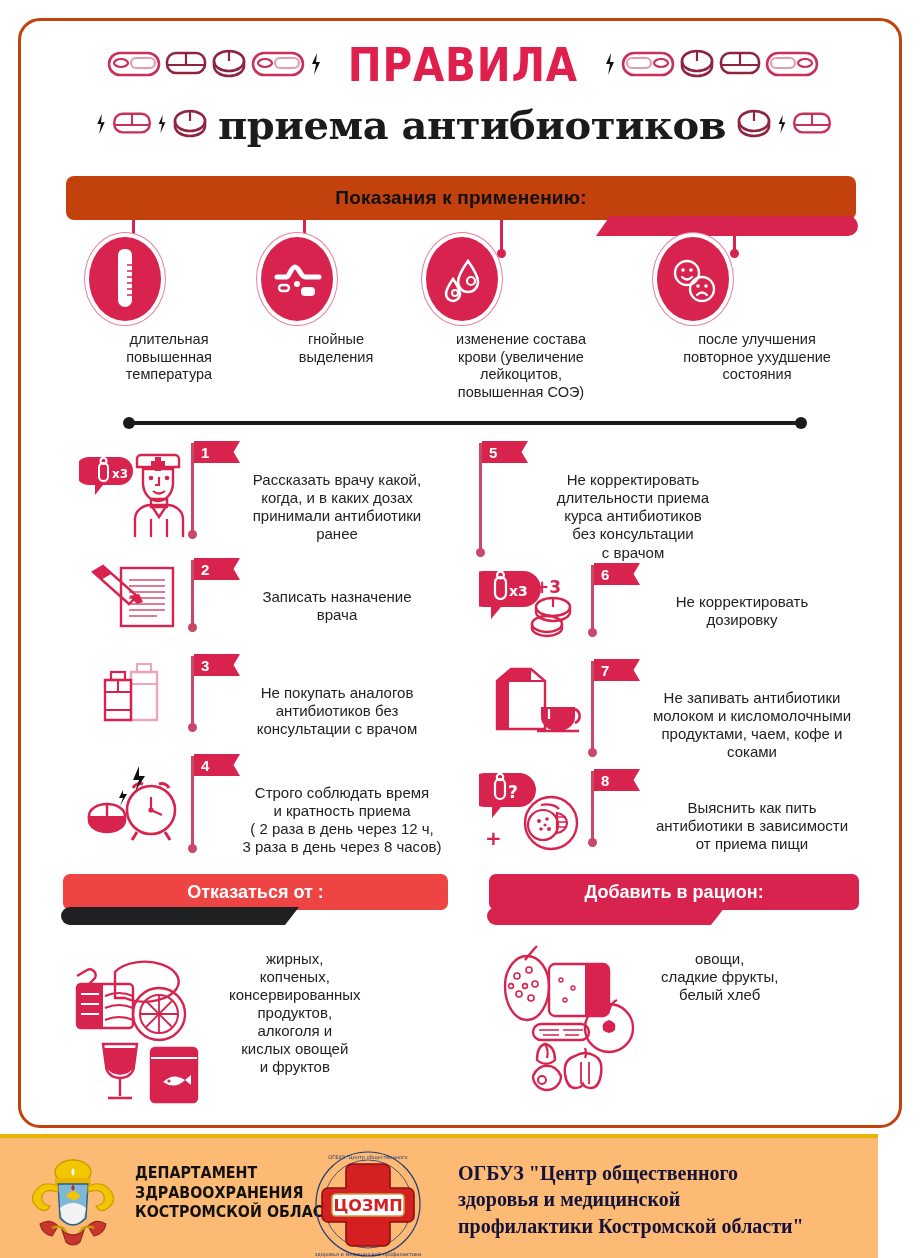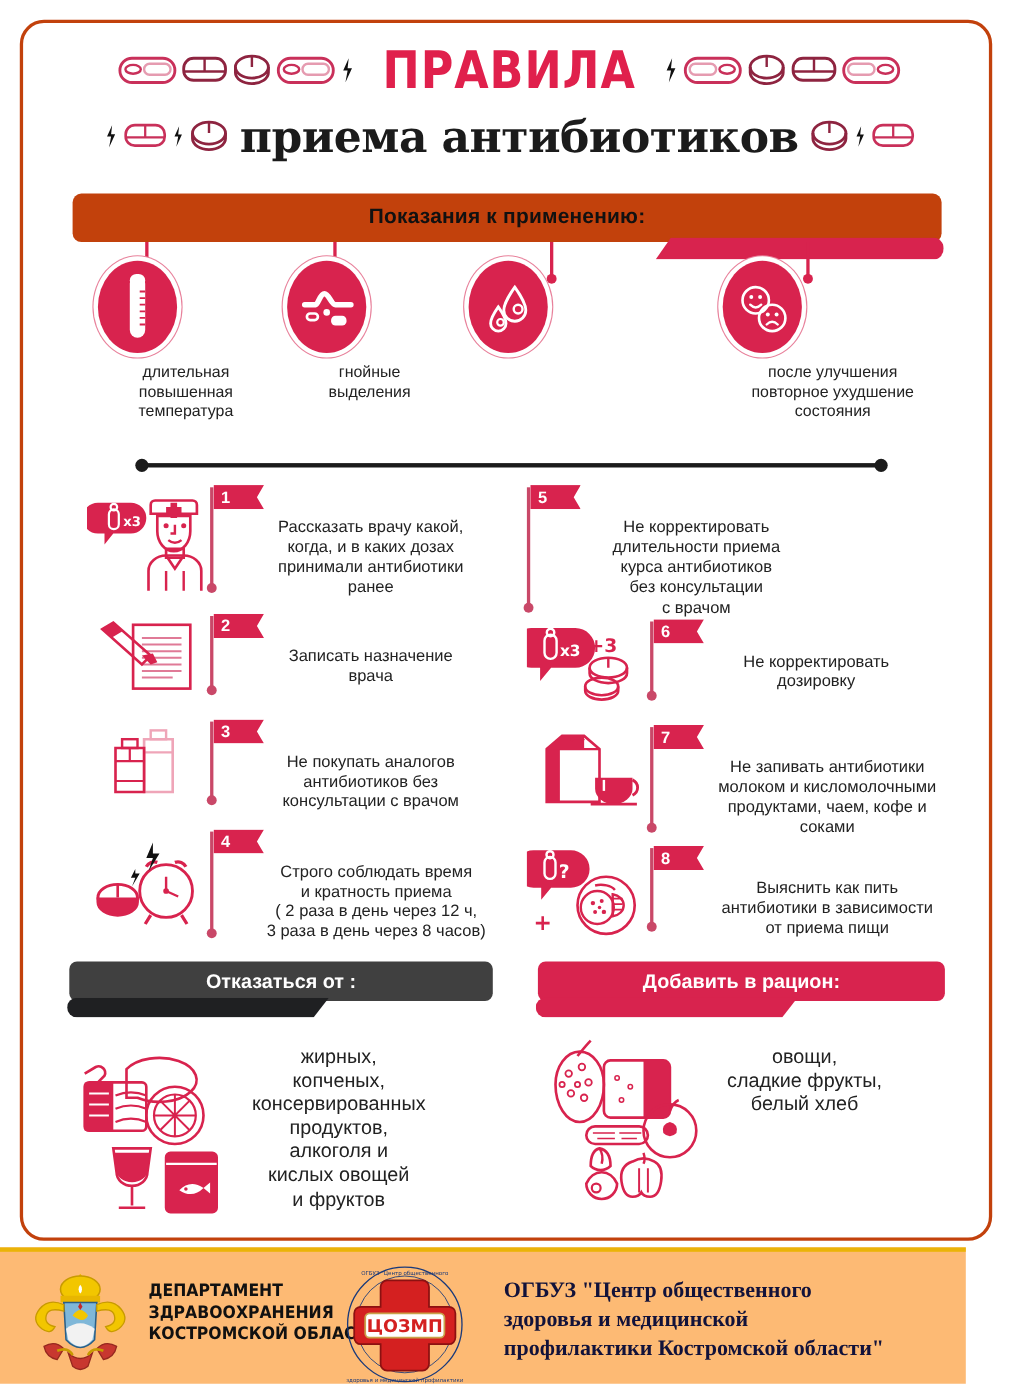--- a/index.html
+++ b/index.html
@@ -82,21 +82,21 @@
   .rule-txt{padding-top:30px;font-size:15px;line-height:1.21;color:#222;}
 
   
   .sect{position:absolute;}
   .sect-head{position:relative;height:36px;border-radius:7px;display:flex;align-items:center;justify-content:center;}
   .sect-head .shtxt{color:#fff;font-weight:bold;font-size:18px;}
   .sect-tail{position:absolute;left:-2px;top:33px;width:238px;height:18px;
     border-top-left-radius:9px;border-bottom-left-radius:9px;
     clip-path:polygon(0 0,100% 0,calc(100% - 14px) 100%,0 100%);}
   .sect-body{display:flex;margin-top:26px;}
-  .sect-txt{font-size:18px;line-height:1.2;color:#222;padding-top:14px;}
+  .sect-txt{font-size:15px;line-height:1.2;color:#222;padding-top:14px;}
 
   
   .footer{position:absolute;left:0;top:1134px;width:878px;height:124px;background:#fdba74;border-top:4px solid #eab308;}
   .f-dep{position:absolute;left:135px;top:26px;font-weight:bold;font-size:15.5px;line-height:1.26;
          color:#111;transform:scaleX(0.92);transform-origin:left center;white-space:nowrap;
          font-family:"DejaVu Sans", sans-serif;}
   .f-org{position:absolute;left:458px;top:22px;font-family:"Liberation Serif", serif;font-weight:bold;
          font-size:20px;line-height:1.32;color:#12123a;}
 
   svg{display:block;}
@@ -249,20 +249,24 @@
 
   <div class="ind" style="left:405px;top:216px;width:190px;">
     <div class="ind-ico">
       <svg width="72" height="84" viewBox="0 0 72 84">
         <path d="M42 24 C42 24 52 38 52 45 a10 10 0 0 1 -20 0 C32 38 42 24 42 24 Z" fill="none" stroke="#fff" stroke-width="2.6"></path>
         <circle cx="45" cy="44" r="4" fill="none" stroke="#fff" stroke-width="2.2"></circle>
         <path d="M27 42 C27 42 34 52 34 57 a7 7 0 0 1 -14 0 C20 52 27 42 27 42 Z" fill="none" stroke="#fff" stroke-width="2.6"></path>
         <circle cx="29" cy="56" r="3" fill="none" stroke="#fff" stroke-width="2"></circle>
       </svg>
     </div>
+    <div class="ind-txt" style="white-space:pre-line">изменение состава
+крови (увеличение
+лейкоцитов,
+повышенная СОЭ)</div>
   </div>
 
   <div class="ind" style="left:636px;top:216px;width:200px;">
     <div class="ind-ico">
       <svg width="72" height="84" viewBox="0 0 72 84">
         <circle cx="30" cy="36" r="12" fill="none" stroke="#fff" stroke-width="2.4"></circle>
         <circle cx="26" cy="33" r="1.8" fill="#fff"></circle>
           <circle cx="34" cy="33" r="1.8" fill="#fff"></circle>
         <path d="M25 40 Q30 45 35 40" stroke="#fff" stroke-width="2.2" fill="none" stroke-linecap="round"></path>
         <circle cx="45" cy="52" r="12" fill="none" stroke="#fff" stroke-width="2.4"></circle>
@@ -494,21 +498,21 @@
           <span>8</span>
         </div>
         <div class="rule-txt" style="white-space:pre-line">Выяснить как пить
 антибиотики в зависимости
 от приема пищи</div>
       </div>
     </div>
   </div>
 
   <div class="sect" style="left:42px;top:853px;width:385px;">
-    <div class="sect-head" style="background:#404040;">
+    <div class="sect-head" style="background:#ef4444;">
       <span class="shtxt">Отказаться от :</span>
       <div class="sect-tail" style="background:#1f2022;"></div>
     </div>
     <div class="sect-body">
       <div style="flex:0 0 150px;">
         <svg width="150" height="170" viewBox="0 0 150 170">
           <path d="M52 36 a34 20 0 1 1 10 26 h-10 z" fill="none" stroke="#d8234e" stroke-width="2.4"></path>
           <path d="M14 40 l10 -6 a6 6 0 0 1 8 8 l-6 6" fill="none" stroke="#d8234e" stroke-width="2.4"></path>
           <rect x="14" y="48" width="56" height="44" rx="4" fill="none" stroke="#d8234e" stroke-width="2.4"></rect>
           <path d="M14 48 h26 v44 h-26 z" fill="#d8234e"></path>

